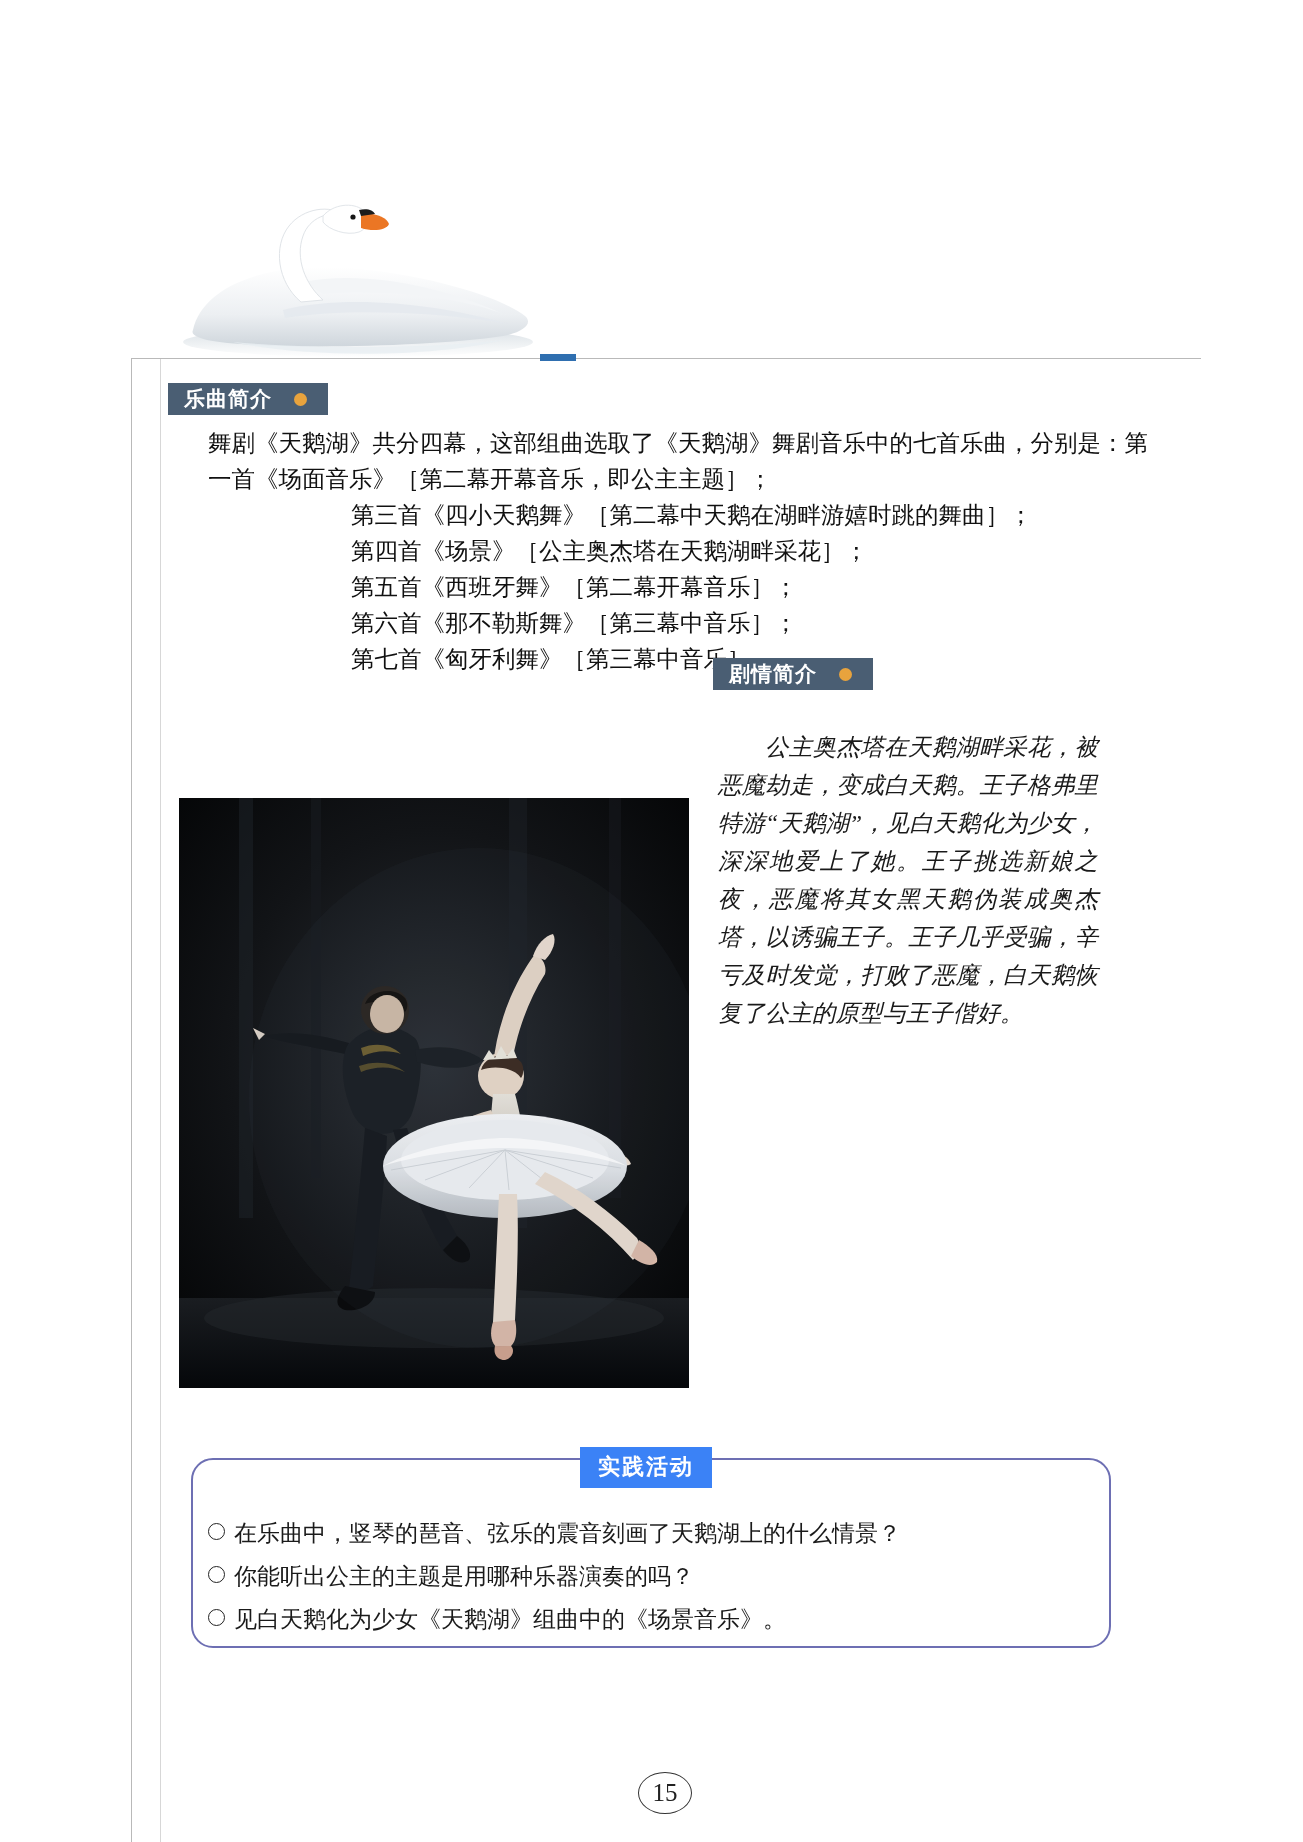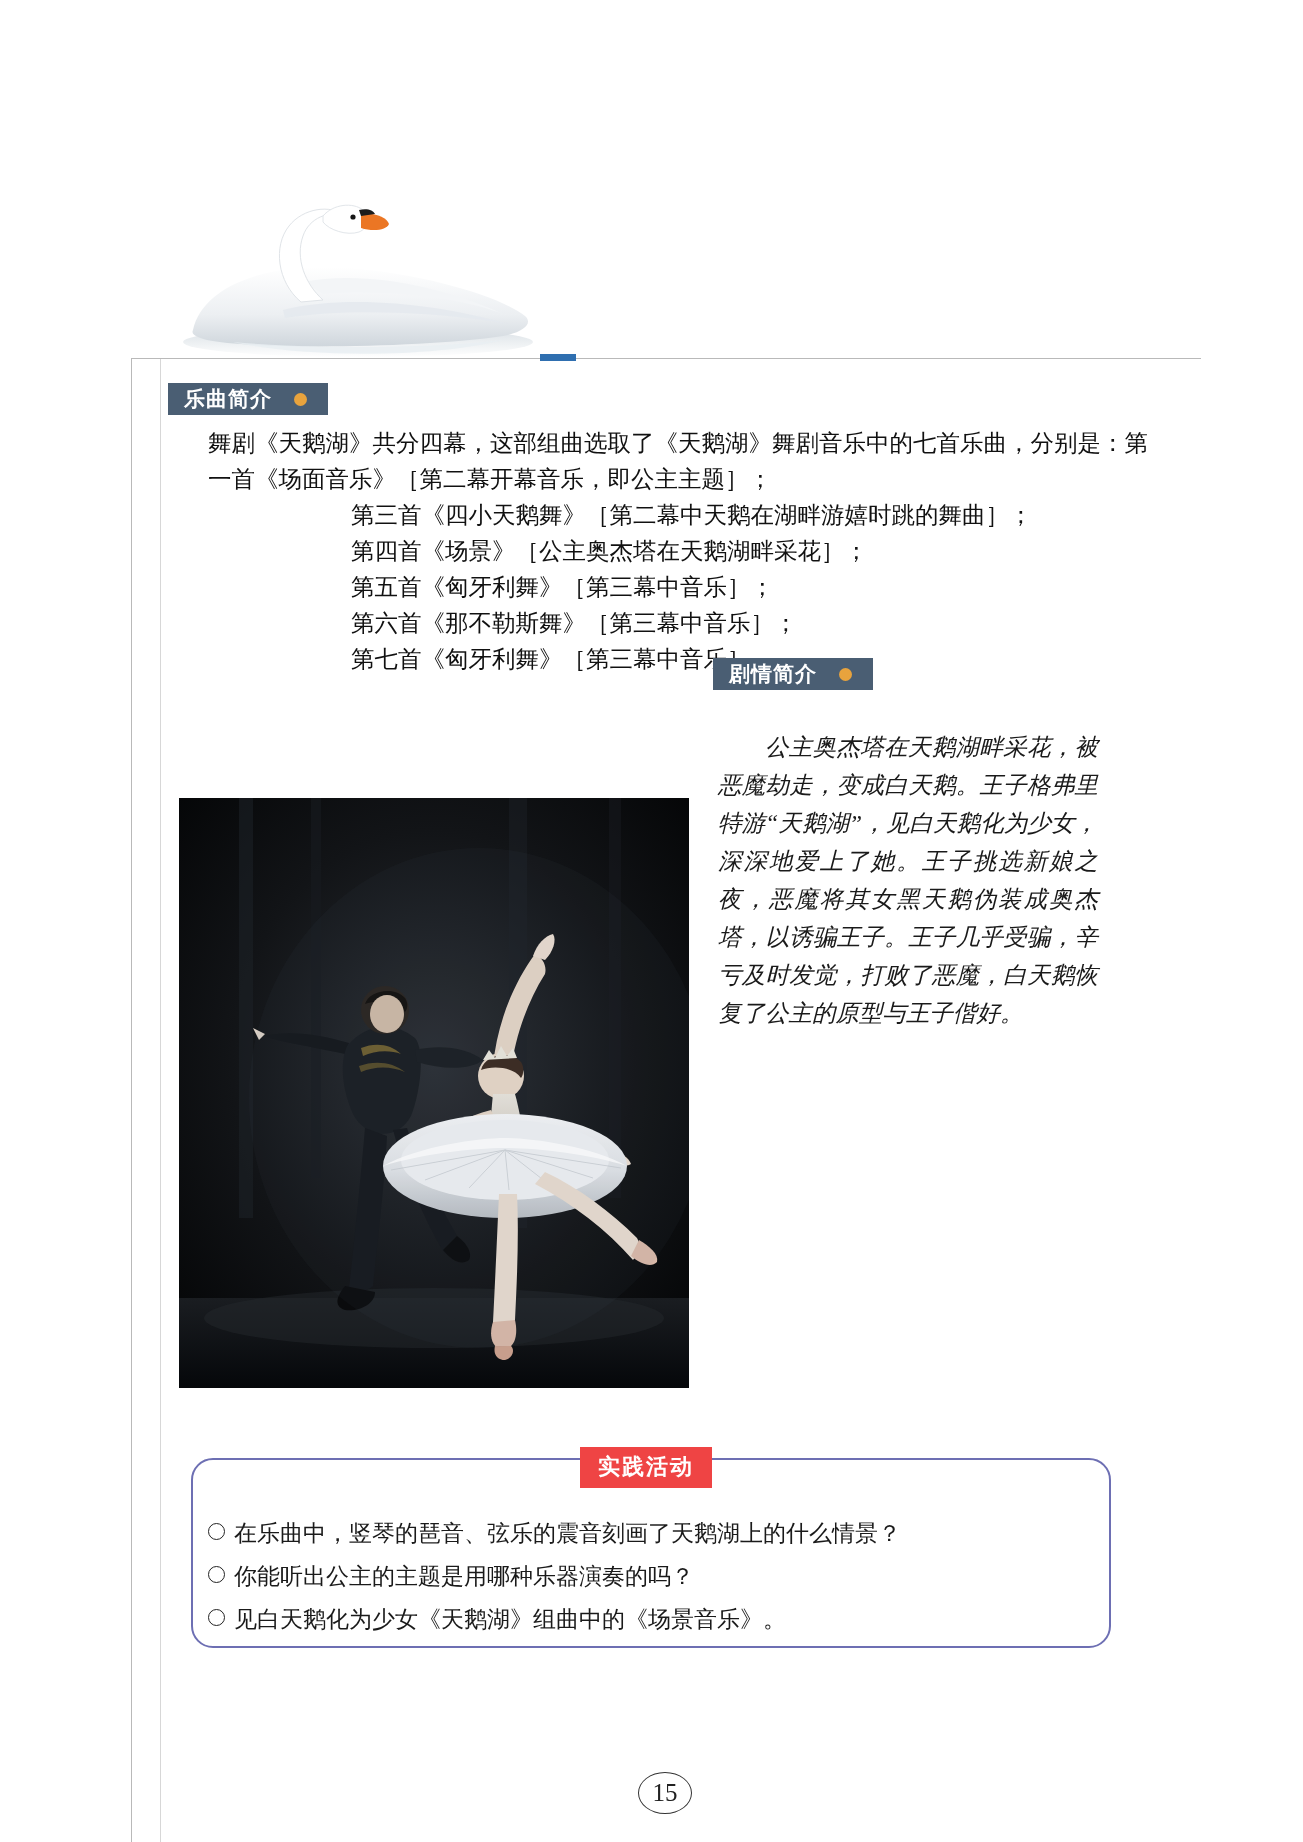--- a/index.html
+++ b/index.html
@@ -152,21 +152,21 @@
     width: 920px;
     height: 190px;
     border: 2px solid #6d6fb3;
     border-radius: 22px;
     box-sizing: border-box;
   }
   .activity-title {
     position: absolute;
     left: 580px;
     top: 1447px;
-    background: #ef4444;
+    background: #3b82f6;
     color: #ffffff;
     font-family: "Liberation Sans", sans-serif;
     font-size: 22px;
     font-weight: bold;
     letter-spacing: 2px;
     padding: 5px 18px 6px 18px;
     white-space: nowrap;
   }
   .activity-items {
     position: absolute;
@@ -254,21 +254,21 @@
   <div class="ribbon" id="ribbon-music">
     <span class="ribbon-label">乐曲简介</span>
     <span class="ribbon-dot"></span>
   </div>
 
   <div class="music-intro">
     <p class="p1">舞剧《天鹅湖》共分四幕，这部组曲选取了《天鹅湖》舞剧音乐中的七首乐曲，分别是：第一首《场面音乐》［第二幕开幕音乐，即公主主题］；</p>
     <ul class="music-list">
       <li>第三首《四小天鹅舞》［第二幕中天鹅在湖畔游嬉时跳的舞曲］；</li>
       <li>第四首《场景》［公主奥杰塔在天鹅湖畔采花］；</li>
-      <li>第五首《匈牙利舞》［第三幕中音乐］；</li>
+      <li>第五首《西班牙舞》［第二幕开幕音乐］；</li>
       <li>第六首《那不勒斯舞》［第三幕中音乐］；</li>
       <li>第七首《匈牙利舞》［第三幕中音乐］。</li>
     </ul>
   </div>
 
   <div class="ribbon" id="ribbon-plot">
     <span class="ribbon-label">剧情简介</span>
     <span class="ribbon-dot"></span>
   </div>
 

